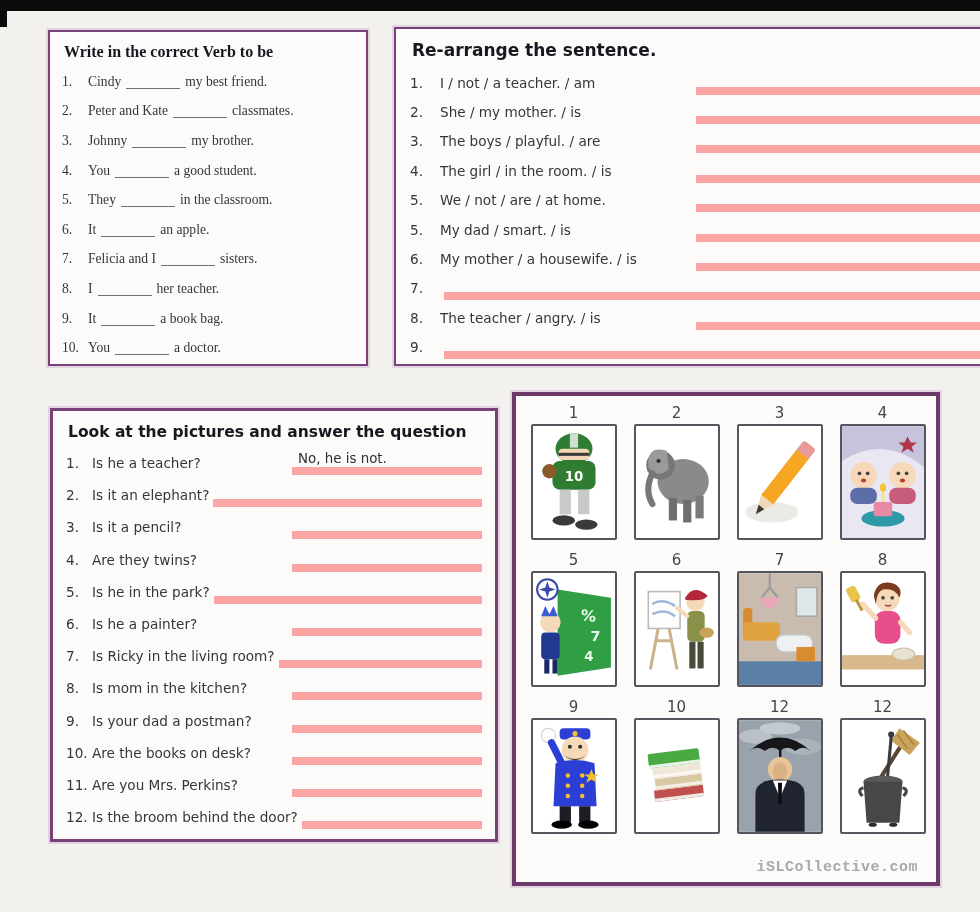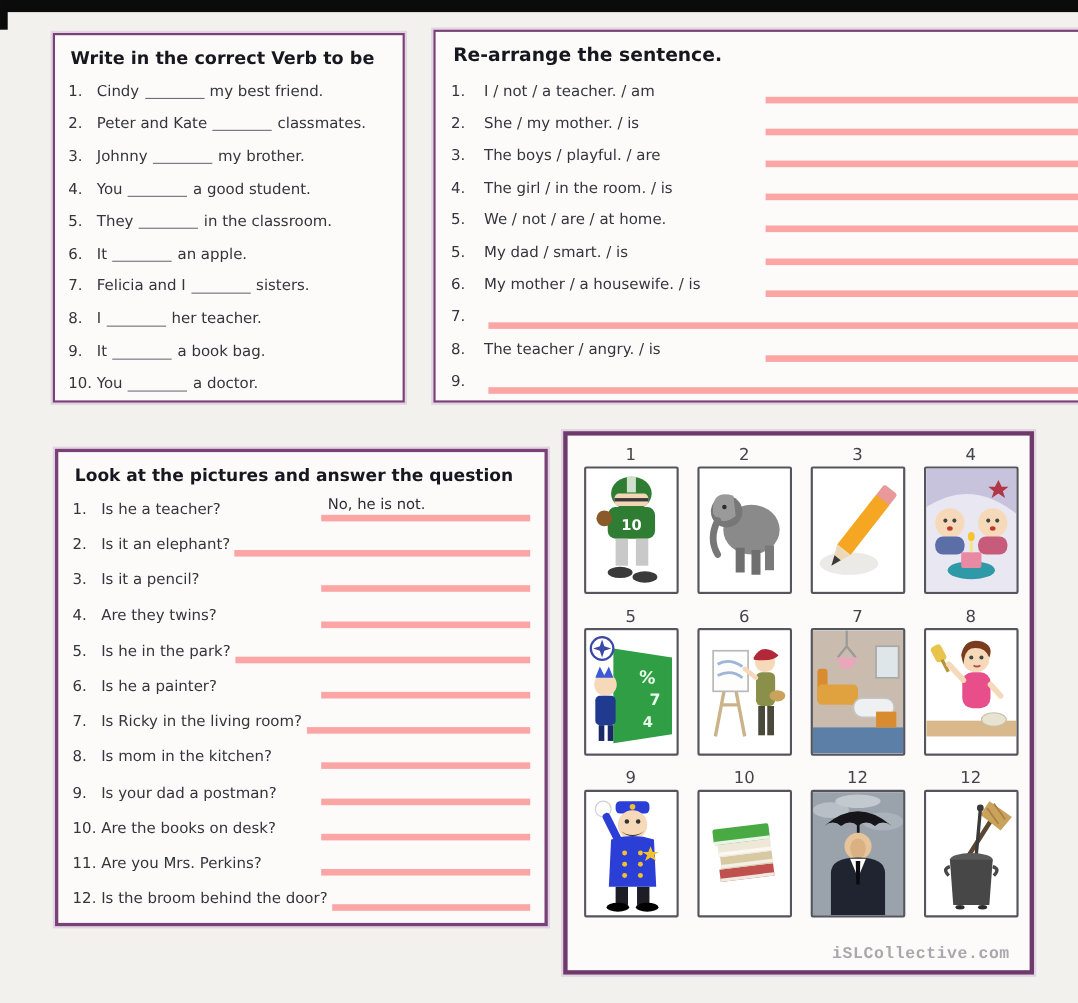--- a/index.html
+++ b/index.html
@@ -7,21 +7,21 @@
     width:980px;height:912px;position:relative;overflow:hidden;
     background:#f2f1ee;
     font-family:"DejaVu Sans","Liberation Sans",sans-serif;
     color:#35353d;
   }
   .topbar{position:absolute;left:0;top:0;width:980px;height:11px;background:#0b0b0b;}
   .topbar-corner{position:absolute;left:0;top:0;width:7px;height:27px;background:#0b0b0b;}
 
   .box{position:absolute;background:#fcfbfa;border:2px solid #7a4078;
        box-shadow:0 0 0 2px rgba(205,170,205,.4);box-sizing:border-box;}
-  .box1{left:48px;top:30px;width:320px;height:336px;padding:9px 12px 6px 12px;}
+  .box1{left:48px;top:30px;width:320px;height:336px;padding:9px 12px 6px 12px;font-family:Liberation Serif, serif;}
   .box2{left:394px;top:27px;width:636px;height:339px;padding:7px 14px 6px 14px;}
   .box3{left:50px;top:408px;width:448px;height:434px;border-width:3px;padding:11px 13px 6px 13px;}
   .box4{left:512px;top:392px;width:428px;height:494px;border-width:4px;border-color:#6e3a6c;padding:4px 0 0 0;}
 
   .title{font-weight:bold;color:#17171f;}
   .t1{font-size:16px;margin:2px 0 6px 2px;}
   .t2{font-size:17px;margin:4px 0 8px 2px;}
   .t3{font-size:15.5px;margin:1px 0 6px 2px;}
 
   .vrow,.rrow,.qrow{display:flex;align-items:center;font-size:13.6px;}
@@ -32,21 +32,21 @@
   .rrow .num{flex:0 0 30px;}
   .qrow .num{flex:0 0 26px;}
   .txt{white-space:nowrap;text-align:right;}
   .blank{width:54px;height:13px;border-bottom:1.6px solid #6e6e78;margin:0 5px;flex:0 0 auto;}
   .phrase{min-width:252px;white-space:nowrap;}
   .qtext{min-width:196px;white-space:nowrap;}
   .rows div:nth-of-type(2) .qtext,
   .rows div:nth-of-type(5) .qtext,
   .rows div:nth-of-type(7) .qtext{min-width:0;margin-right:0;}
   .rows div:nth-of-type(12) .qtext{min-width:0;}
-  .ansline{flex:1 1 auto;border-bottom:6px solid #fca5a5;height:16px;margin-left:4px;
+  .ansline{flex:1 1 auto;border-bottom:8px solid #fca5a5;height:16px;margin-left:4px;
            font-size:13.4px;color:#2e2e36;padding-left:6px;white-space:nowrap;}
 
   .pic-grid{display:grid;grid-template-columns:repeat(4,1fr);padding:2px 2px 0 6px;}
   .pic{display:flex;flex-direction:column;align-items:center;margin-bottom:9px;}
   .pic-num{font-size:15px;color:#44444c;line-height:22px;height:22px;}
   .pic-frame{width:82px;height:112px;border:2px solid #55555d;background:#ffffff;
              border-radius:2px;overflow:hidden;}
   .pic-frame svg{display:block;}
   .watermark{position:absolute;right:18px;bottom:6px;font-size:15px;font-weight:bold;
              color:#aaa8ac;letter-spacing:.5px;font-family:Liberation Mono, monospace;}

